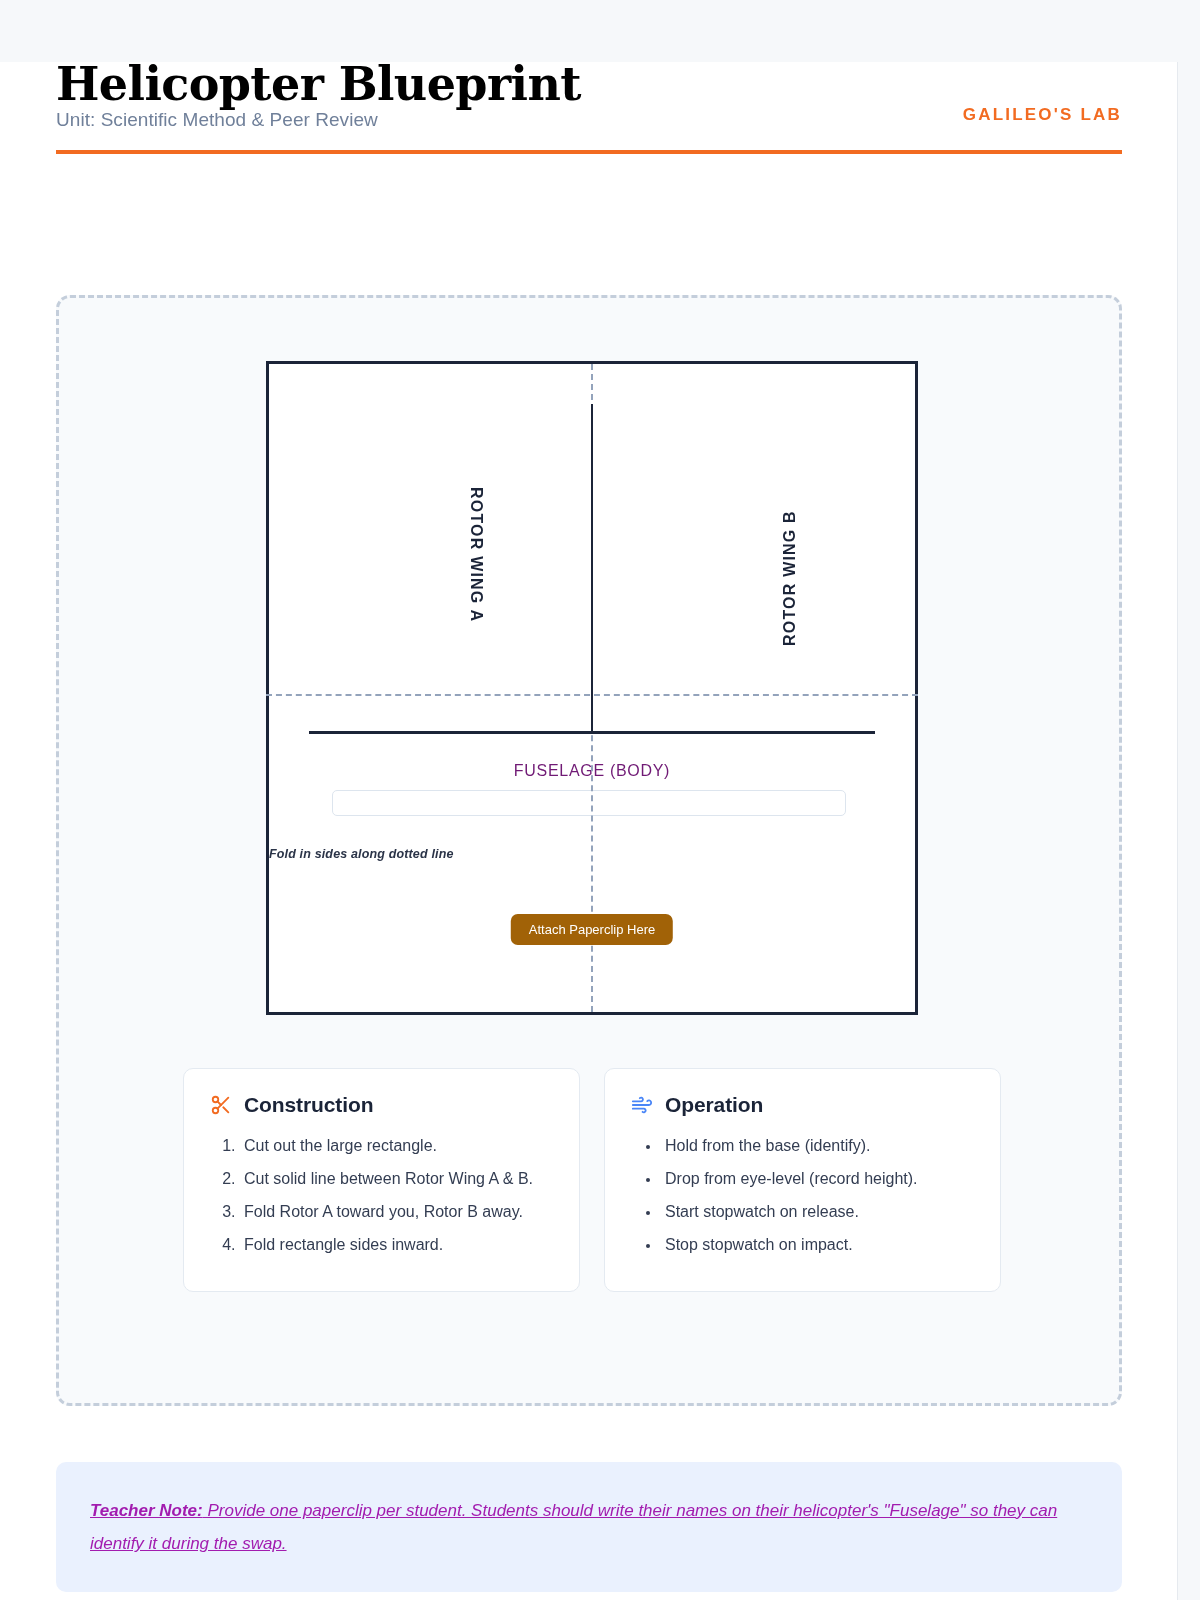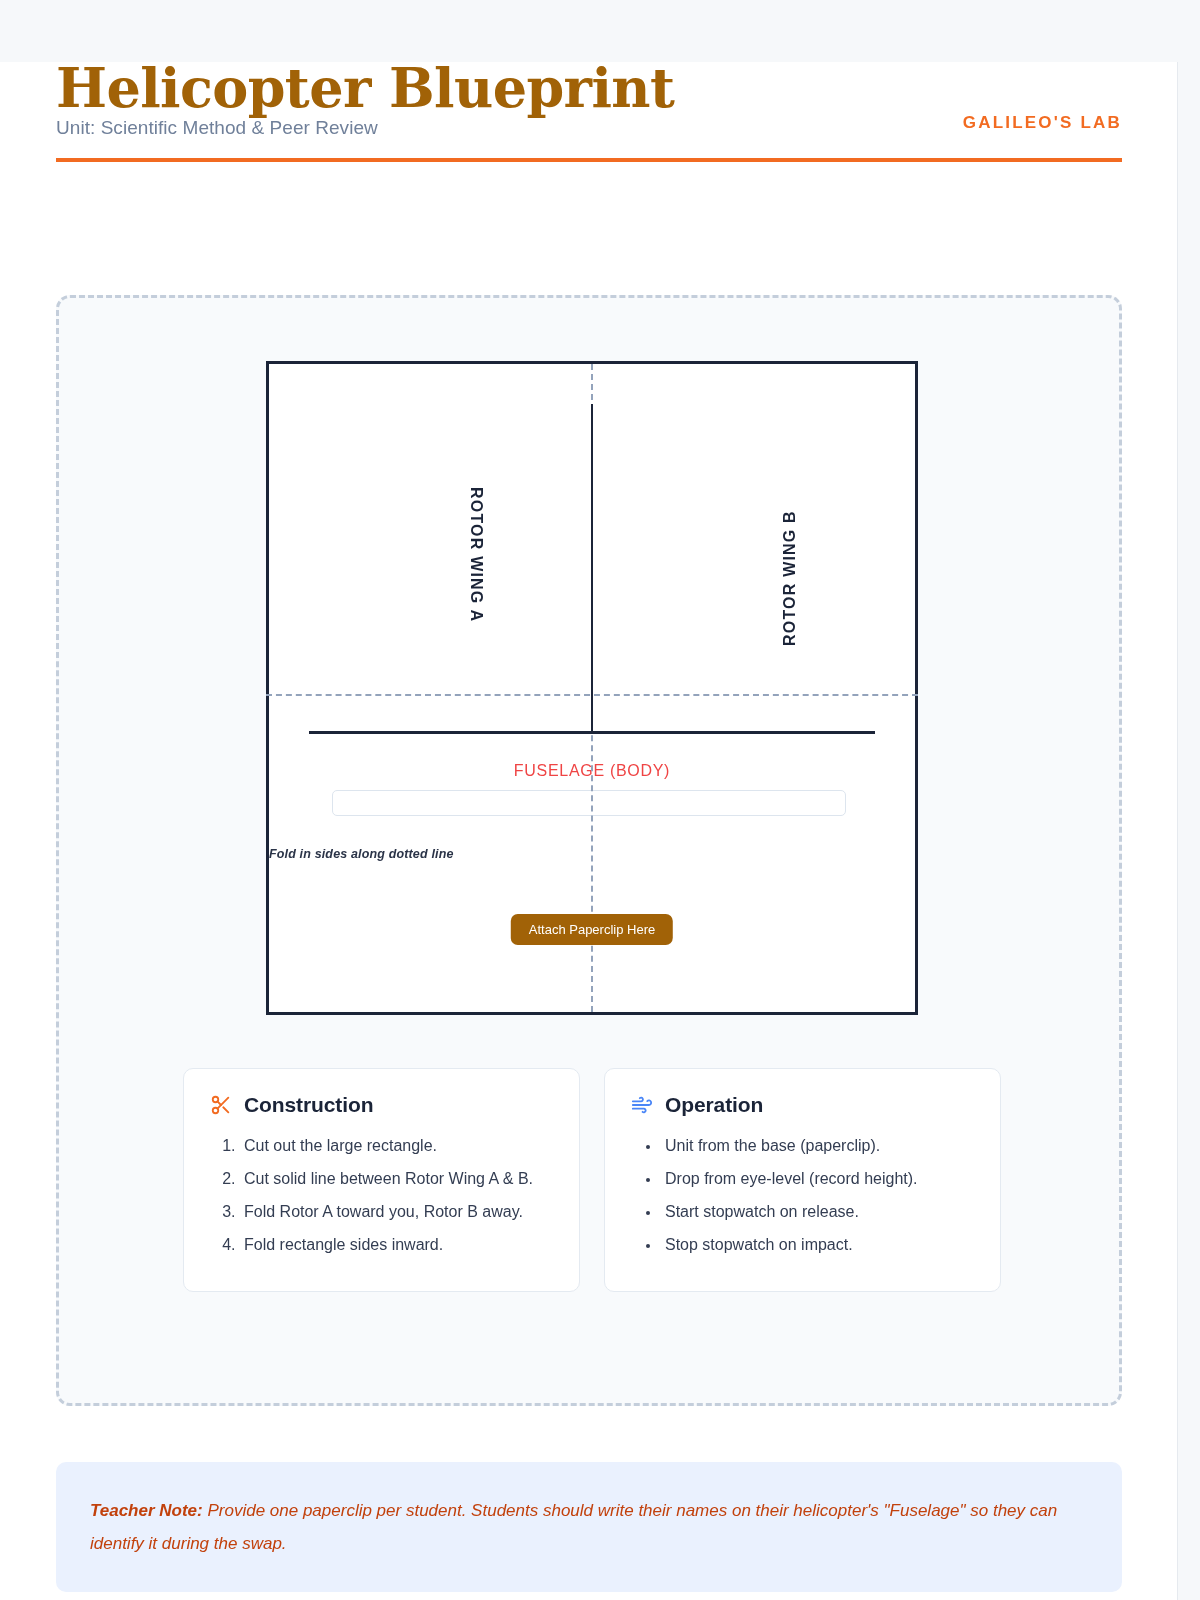--- a/index.html
+++ b/index.html
@@ -41,23 +41,23 @@
   .title-row {
     display: flex;
     align-items: flex-end;
     justify-content: space-between;
   }
 
   .title-block { max-width: 760px; }
 
   .page-title {
     font-family: "DejaVu Serif", "Liberation Serif", serif;
-    font-size: 54px;
-    font-weight: 700;
-    color: #a16207;
+    font-size: 46px;
+    font-weight: 700;
+    color: #000000;
     letter-spacing: -0.6px;
     line-height: 1.06;
   }
 
   .page-subtitle {
     font-family: "Liberation Sans", sans-serif;
     font-size: 19px;
     font-weight: 400;
     color: #70809a;
     letter-spacing: 0.05px;
@@ -177,21 +177,21 @@
   
   .fuselage-label {
     position: absolute;
     left: 0;
     right: 0;
     top: 398px;
     text-align: center;
     font-family: "Liberation Sans", sans-serif;
     font-size: 16px;
     font-weight: 400;
-    color: #ef4444;
+    color: #701a75;
     letter-spacing: 0.7px;
     z-index: 1;
   }
 
   
   .name-field {
     position: absolute;
     left: 63px;
     top: 426px;
     width: 514px;
@@ -292,22 +292,23 @@
     min-height: 130px;
     background: #eaf1fe;
     border-radius: 10px;
     padding: 32px 34px;
   }
 
   .teacher-note p {
     font-family: "Liberation Sans", sans-serif;
     font-size: 17px;
     font-style: italic;
-    color: #c2410c;
+    color: #a21caf;
     line-height: 1.95;
+    text-decoration: underline;
   }
 
   .teacher-note b {
     font-weight: 700;
     font-style: italic;
   }
 
   .icon { display: inline-flex; line-height: 0; }
 </style>
 </head>
@@ -377,21 +378,21 @@
           <span class="icon">
             <svg width="22" height="22" viewBox="0 0 24 24" fill="none" stroke="#4a86f7" stroke-width="2" stroke-linecap="round" stroke-linejoin="round">
               <path d="M9.59 4.59A2 2 0 1 1 11 8H2"></path>
               <path d="M12.59 19.41A2 2 0 1 0 14 16H2"></path>
               <path d="M17.73 7.73A2.5 2.5 0 1 1 19.5 12H2"></path>
             </svg>
           </span>
           <span class="card-title">Operation</span>
         </div>
         <ul class="card-list">
-          <li>Unit from the base (paperclip).</li>
+          <li>Hold from the base (identify).</li>
           <li>Drop from eye-level (record height).</li>
           <li>Start stopwatch on release.</li>
           <li>Stop stopwatch on impact.</li>
         </ul>
       </div>
 
     </div>
   </div>
 
   <div class="teacher-note">

